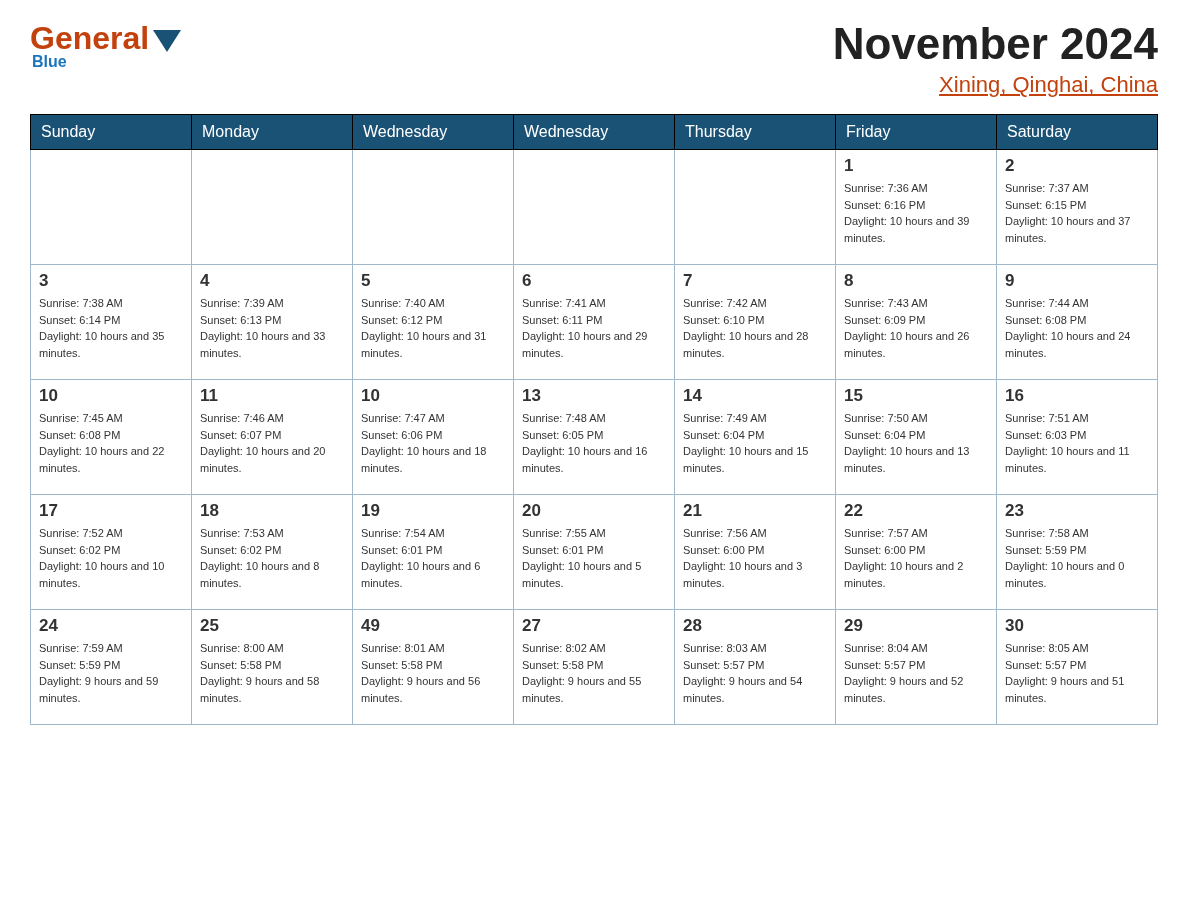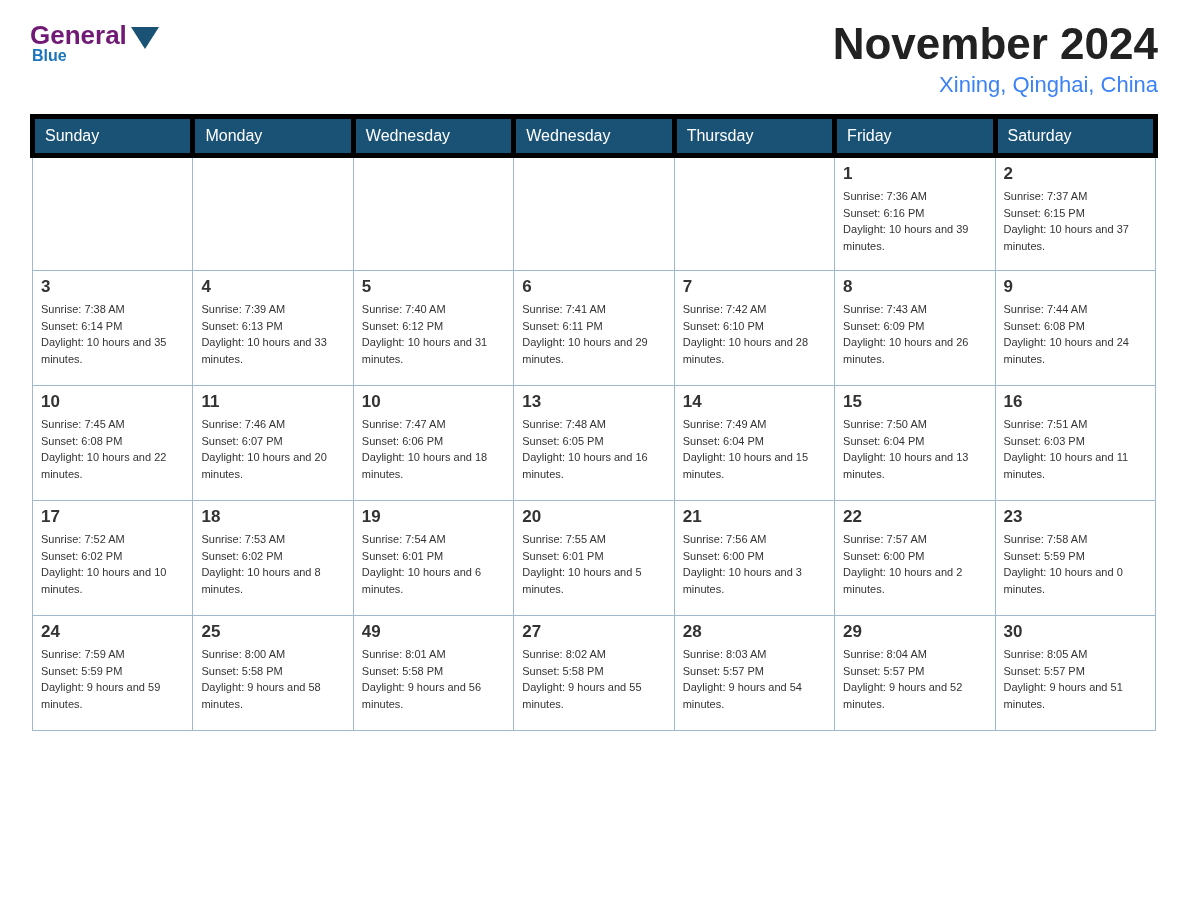--- a/index.html
+++ b/index.html
@@ -19,23 +19,23 @@
     .logo {
       display: flex;
       flex-direction: column;
       align-items: flex-start;
     }
     .logo-top {
       display: flex;
       align-items: center;
     }
     .logo-general {
-      font-size: 26px;
-      font-weight: bold;
-      color: #701a75;
+      font-size: 32px;
+      font-weight: bold;
+      color: #c2410c;
     }
     .logo-triangle {
       width: 0;
       height: 0;
       border-left: 14px solid transparent;
       border-right: 14px solid transparent;
       border-top: 22px solid #1a5276;
       margin-left: 4px;
       margin-top: 4px;
     }
@@ -51,36 +51,37 @@
     }
     .title-block h1 {
       font-size: 44px;
       font-weight: bold;
       color: #222;
       line-height: 1.1;
     }
     .title-block h2 {
       font-size: 22px;
       font-weight: normal;
-      color: #3b82f6;
+      color: #c2410c;
       margin-top: 4px;
+      text-decoration: underline;
     }
     .calendar {
       width: 100%;
       border-collapse: collapse;
       border: 1px solid #1a5276;
     }
     .calendar th {
       background-color: #1a5276;
       color: #fff;
       font-size: 16px;
       font-weight: normal;
       padding: 8px 10px;
       text-align: left;
-      border: 5px solid #000000;
+      border: 1px solid #000000;
     }
     .calendar td {
       vertical-align: top;
       padding: 6px 8px;
       border: 1px solid #a0b8cc;
       width: calc(100% / 7);
       min-height: 100px;
       background: #fff;
     }
     .calendar tr.week-row td {

